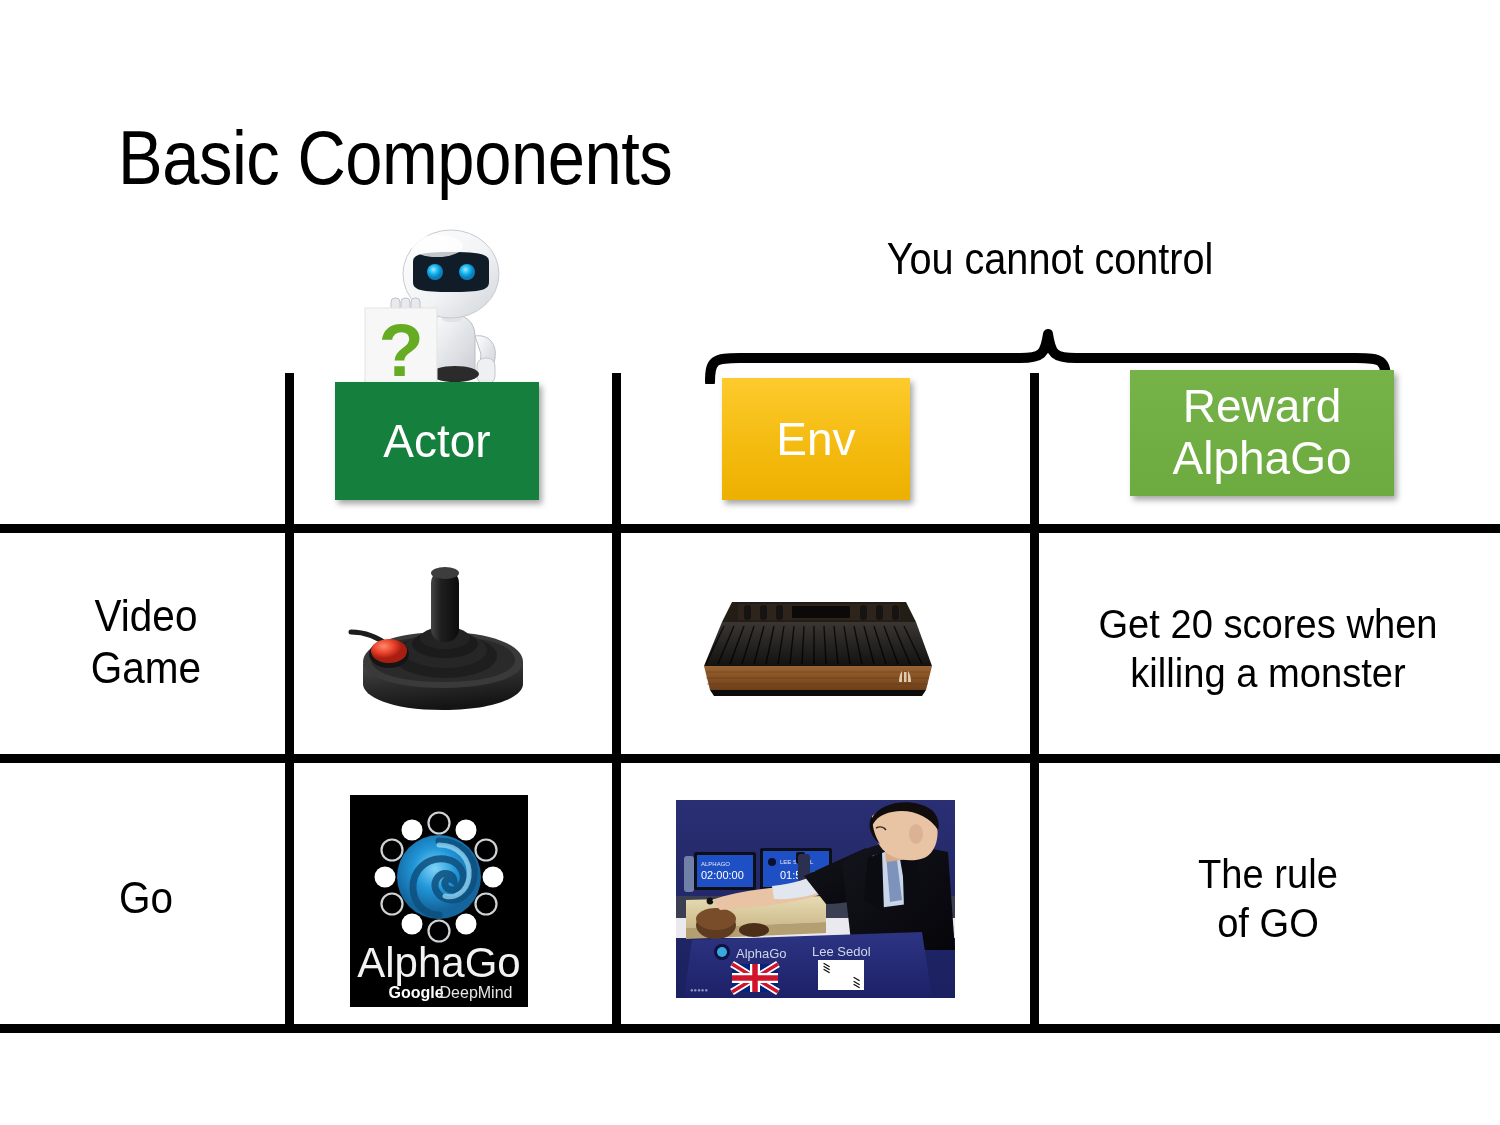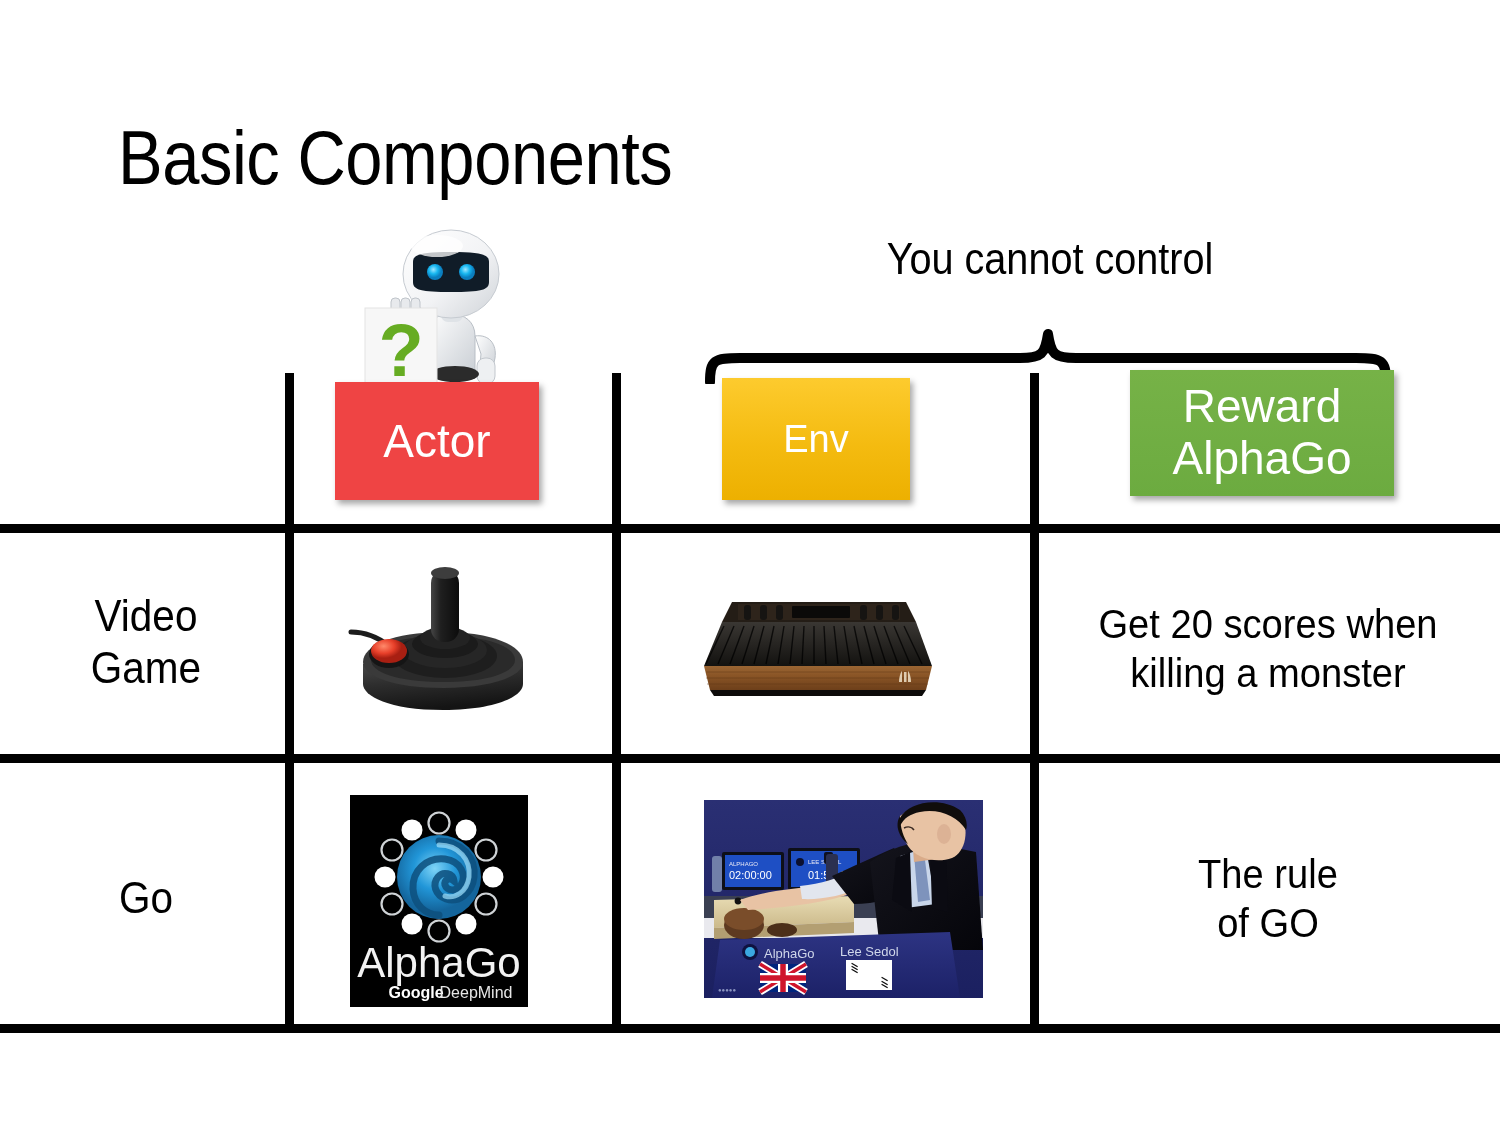--- a/index.html
+++ b/index.html
@@ -83,28 +83,28 @@
     position: absolute;
     display: flex;
     align-items: center;
     justify-content: center;
     color: #ffffff;
     text-align: center;
     box-shadow: 3px 4px 6px rgba(0,0,0,0.35);
   }
   #box-actor {
     left: 335px; top: 382px; width: 204px; height: 118px;
-    background: #ef4444;
+    background: #15803d;
     font-size: 46px;
   }
   #box-env {
     left: 722px; top: 378px; width: 188px; height: 122px;
     background: linear-gradient(180deg, #fbc githubfallback, #f0b000);
     background: linear-gradient(180deg, #fdcb2e 0%, #f4bb10 55%, #edb000 100%);
-    font-size: 38px;
+    font-size: 46px;
   }
   #box-reward {
     left: 1130px; top: 370px; width: 264px; height: 126px;
     background: linear-gradient(180deg, #76b247 0%, #6cab40 100%);
     font-size: 46px;
     line-height: 1.12;
     flex-direction: column;
   }
 
   
@@ -173,21 +173,20 @@
   }
 
   
   #lee-photo {
     position: absolute;
     left: 676px;
     top: 800px;
     width: 279px;
     height: 198px;
     overflow: hidden;
-    margin-left: 28px;
   }
 </style>
 </head>
 <body>
 
 <div id="slide">
 
   <div id="slide-title">Basic Components</div>
 
   <div id="cannot-control">You cannot control</div>

